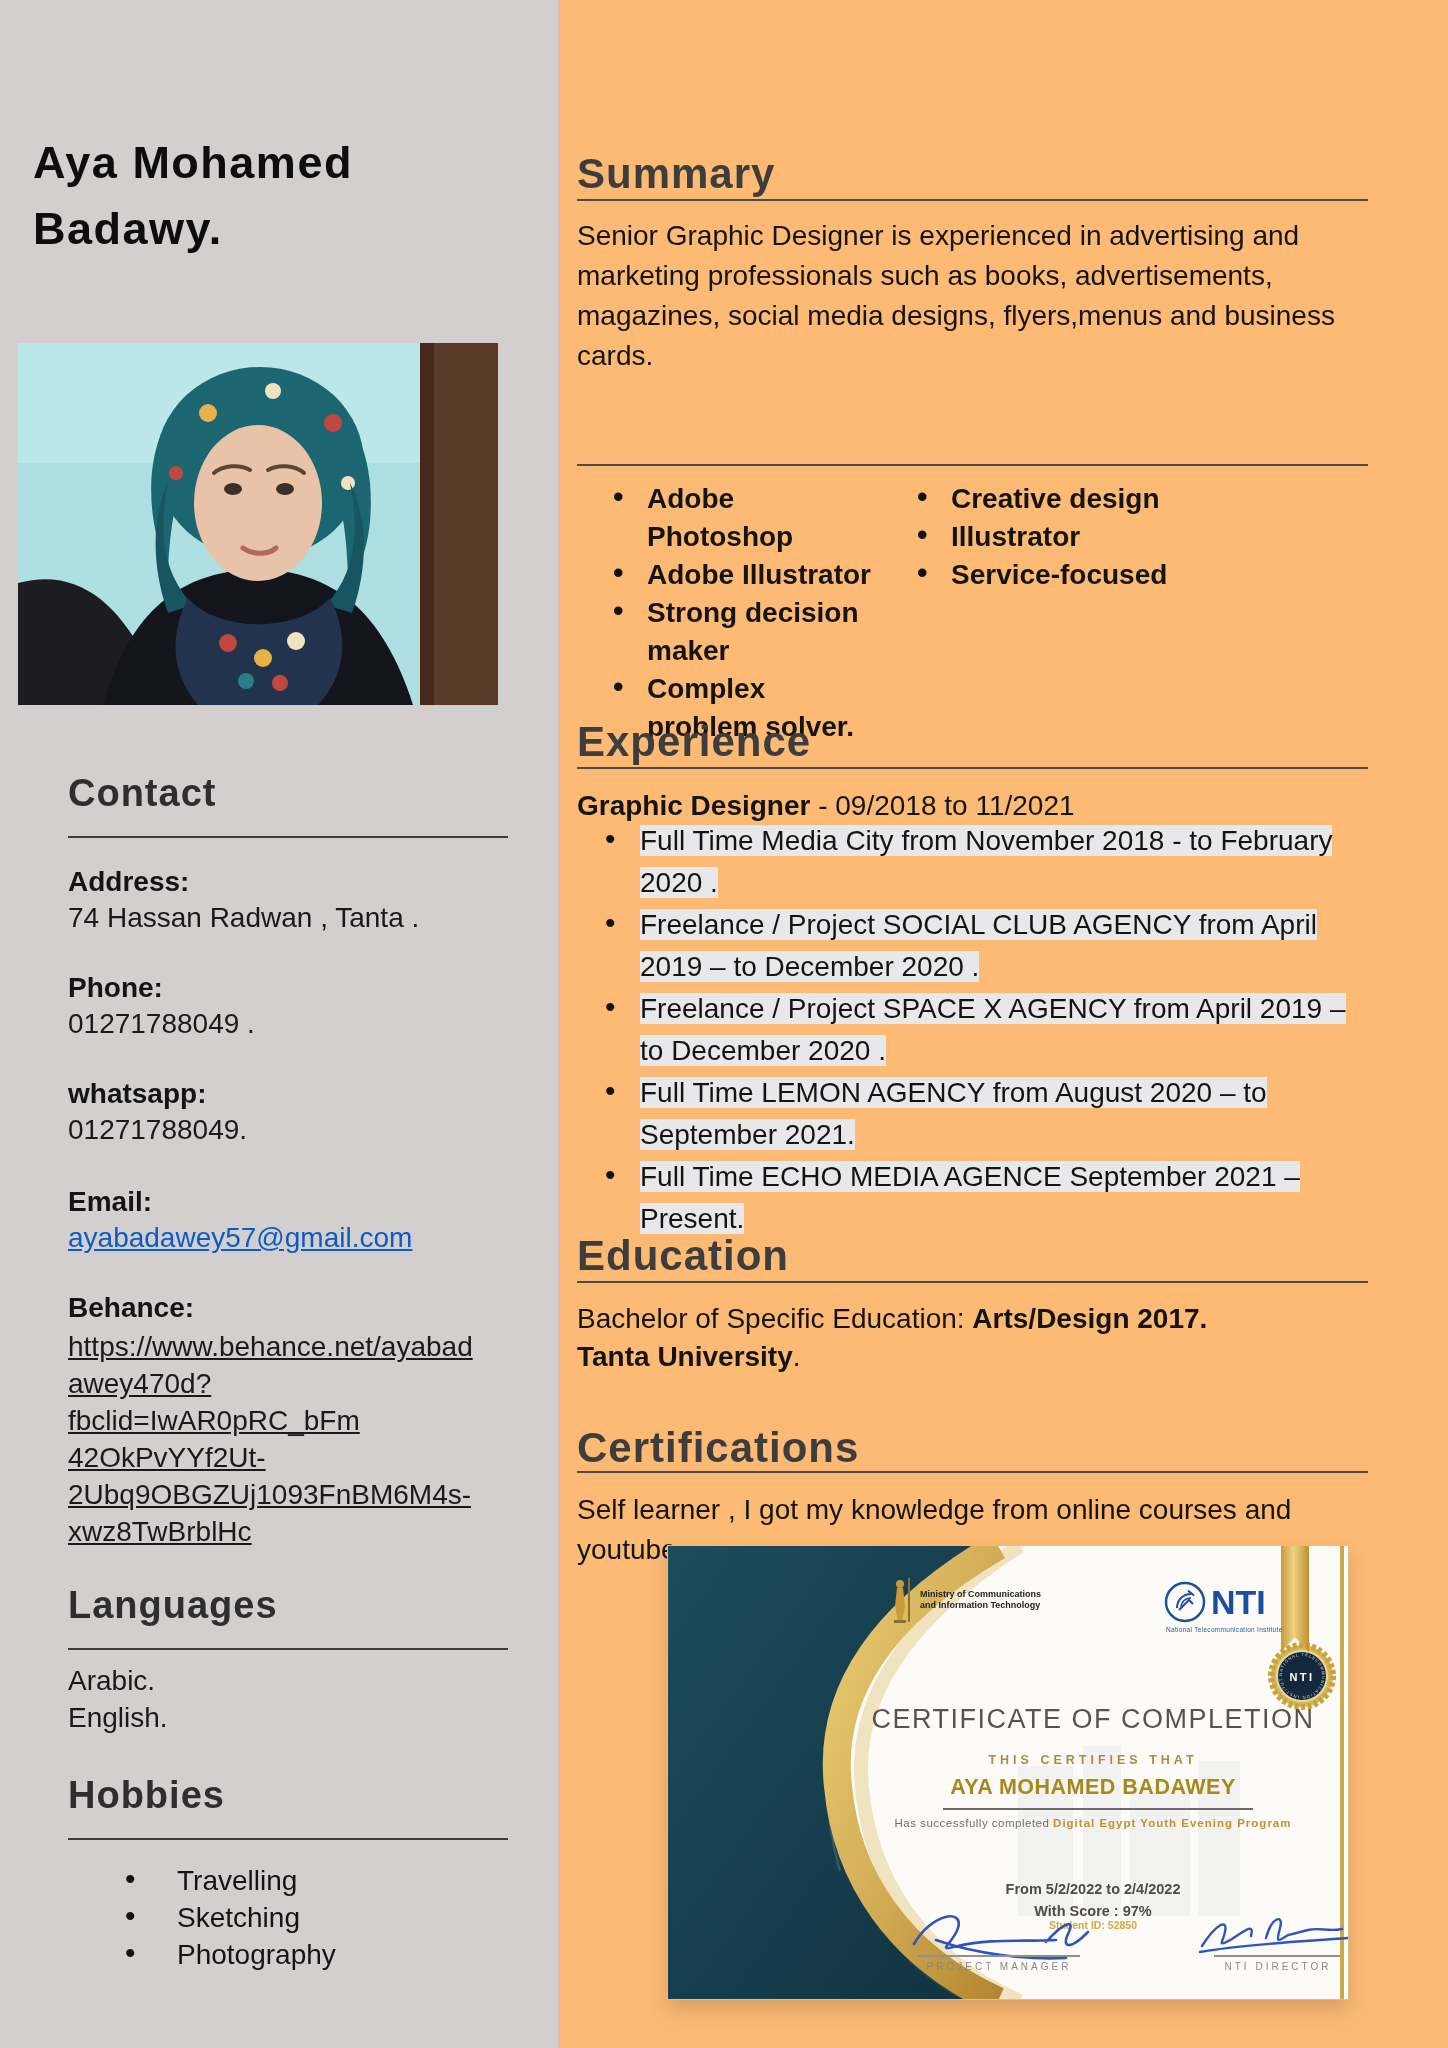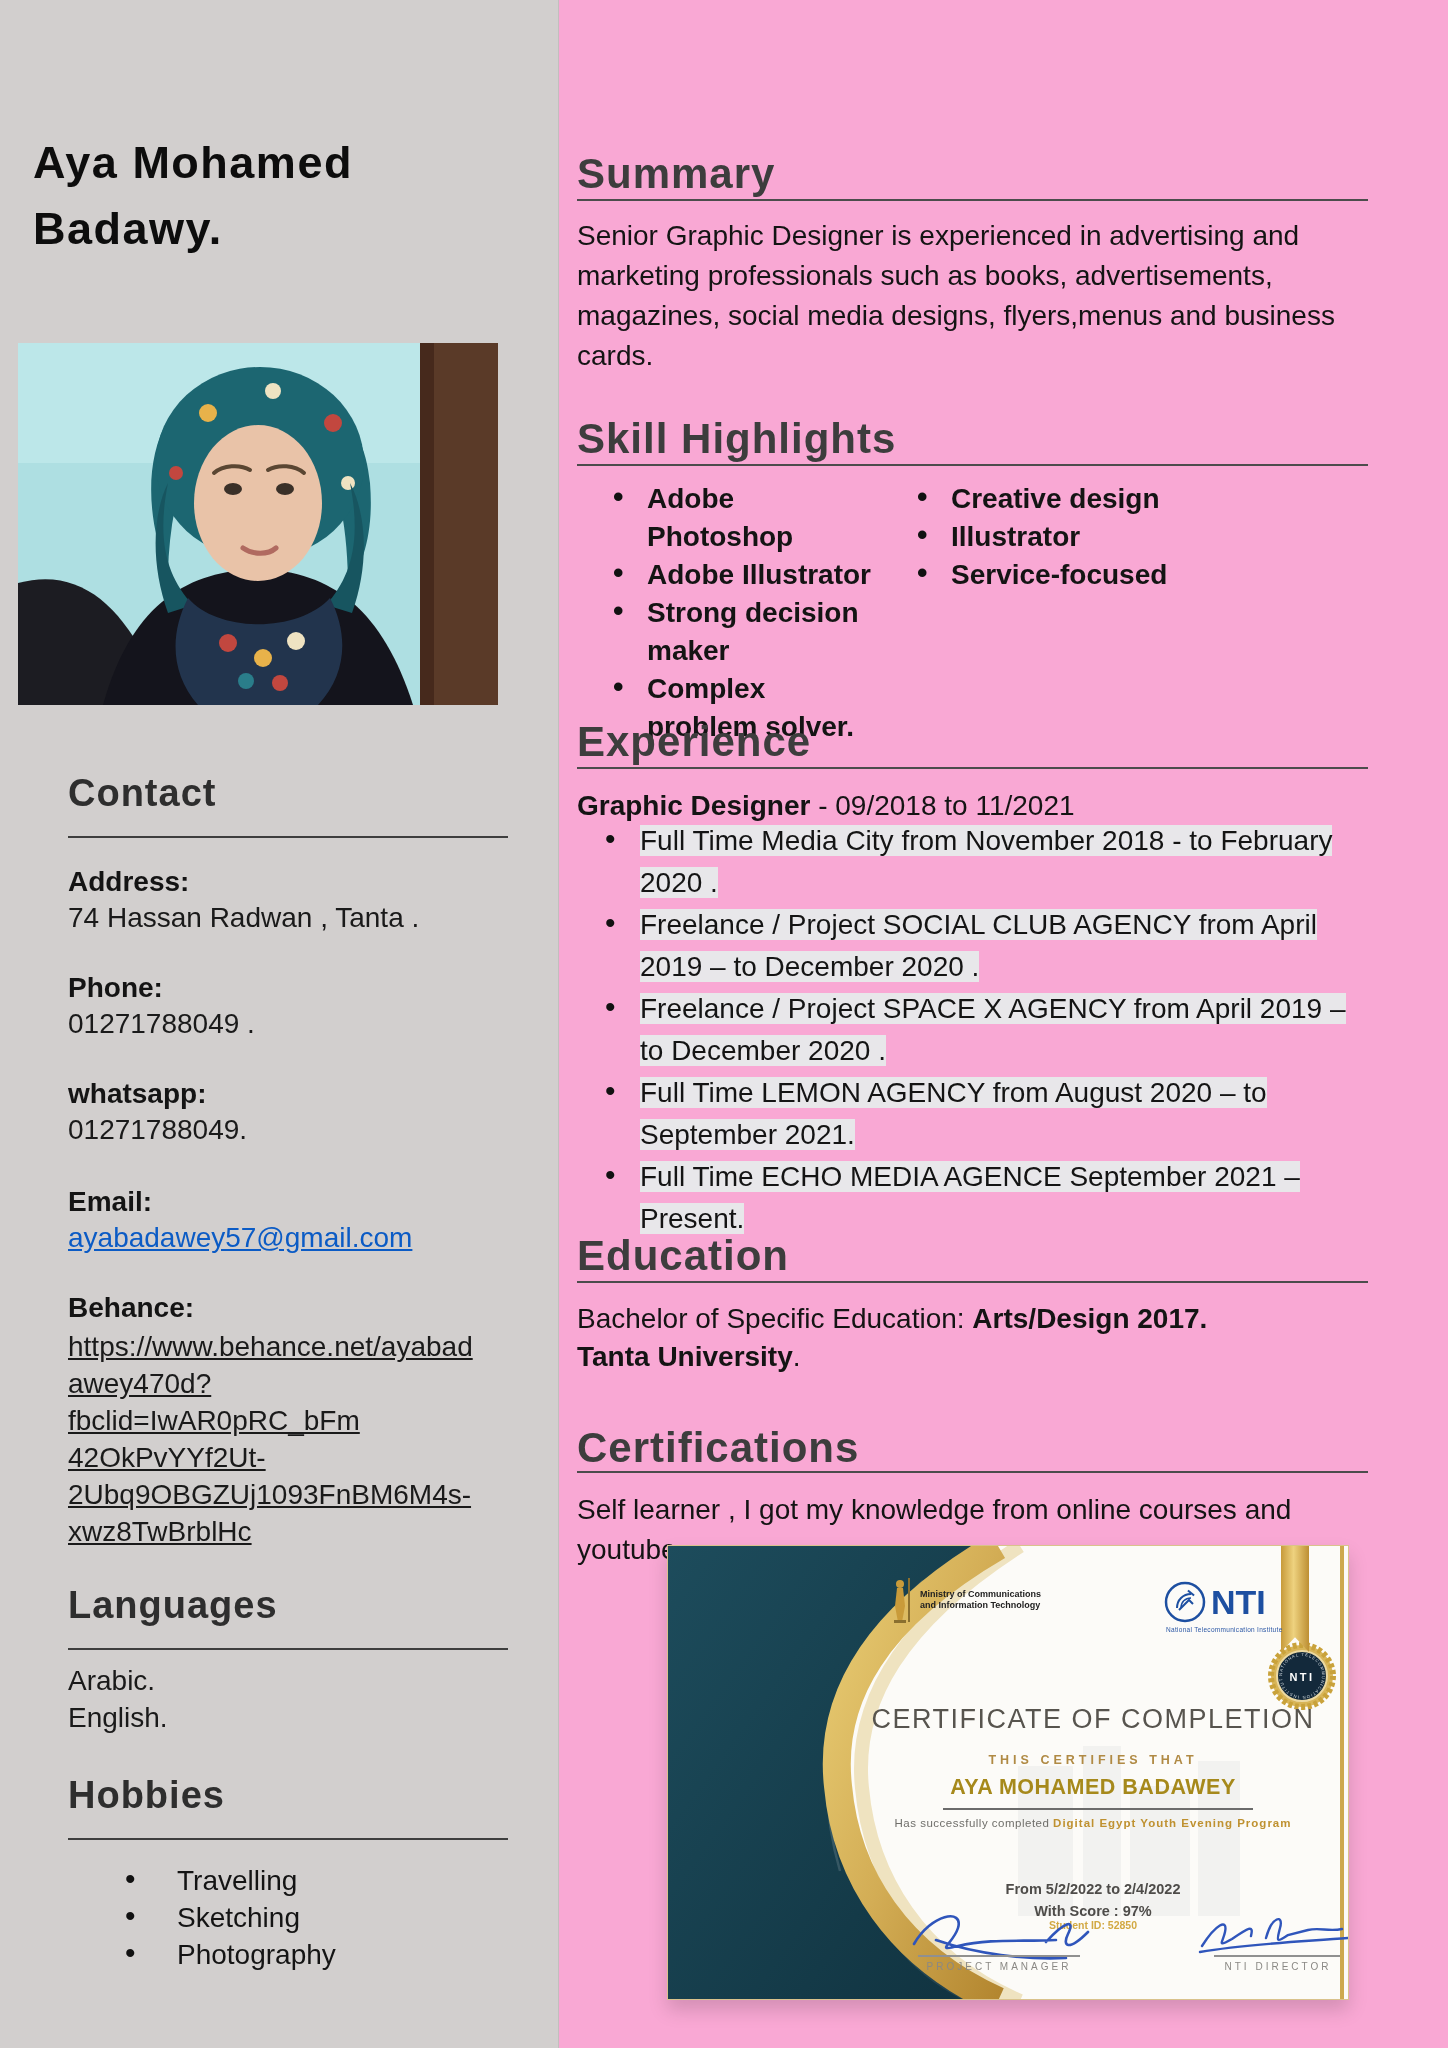--- a/index.html
+++ b/index.html
@@ -1,16 +1,16 @@
 <!DOCTYPE html>
 <html><head>
 <meta charset="utf-8">
 <style>
   html,body{margin:0;padding:0;background:#ffffff;}
-  .page{position:relative;width:1448px;height:2048px;background:#f9a8d4;overflow:hidden;
+  .page{position:relative;width:1448px;height:2048px;background:#fdba74;overflow:hidden;
         font-family:"Liberation Sans",sans-serif;color:#1a1a1a;}
   .abs{position:absolute;}
 
   
   .sidebar{position:absolute;left:0;top:0;width:558px;height:2048px;background:#d2cfce;
            border-right:1px solid #c2bfbe;}
   .name{left:33px;top:130px;width:480px;font-size:45px;font-weight:bold;color:#0d0d0d;
         line-height:66px;letter-spacing:1.5px;}
   .photo{left:18px;top:343px;width:480px;height:362px;overflow:hidden;}
   .s-heading{font-size:38px;font-weight:bold;color:#2e2e2e;letter-spacing:1px;}
@@ -143,21 +143,20 @@
       <li>Travelling</li>
       <li>Sketching</li>
       <li>Photography</li>
     </ul>
   </div>
 
   <div class="abs m-heading" style="top:150px;">Summary</div>
   <div class="abs m-rule" style="top:199px;"></div>
   <div class="abs body-text" style="left:577px;top:216px;width:778px;">Senior Graphic Designer is experienced in advertising and marketing professionals such as books, advertisements, magazines, social media designs, flyers,menus and business cards.</div>
 
-  <div class="abs m-heading" style="top:415px;">Skill Highlights</div>
   <div class="abs m-rule" style="top:464px;"></div>
   <ul class="abs skill-list" style="left:613px;top:480px;width:270px;">
     <li>Adobe Photoshop</li>
     <li>Adobe Illustrator</li>
     <li>Strong decision maker</li>
     <li>Complex problem solver.</li>
   </ul>
   <ul class="abs skill-list" style="left:917px;top:480px;width:280px;">
     <li>Creative design</li>
     <li>Illustrator</li>

